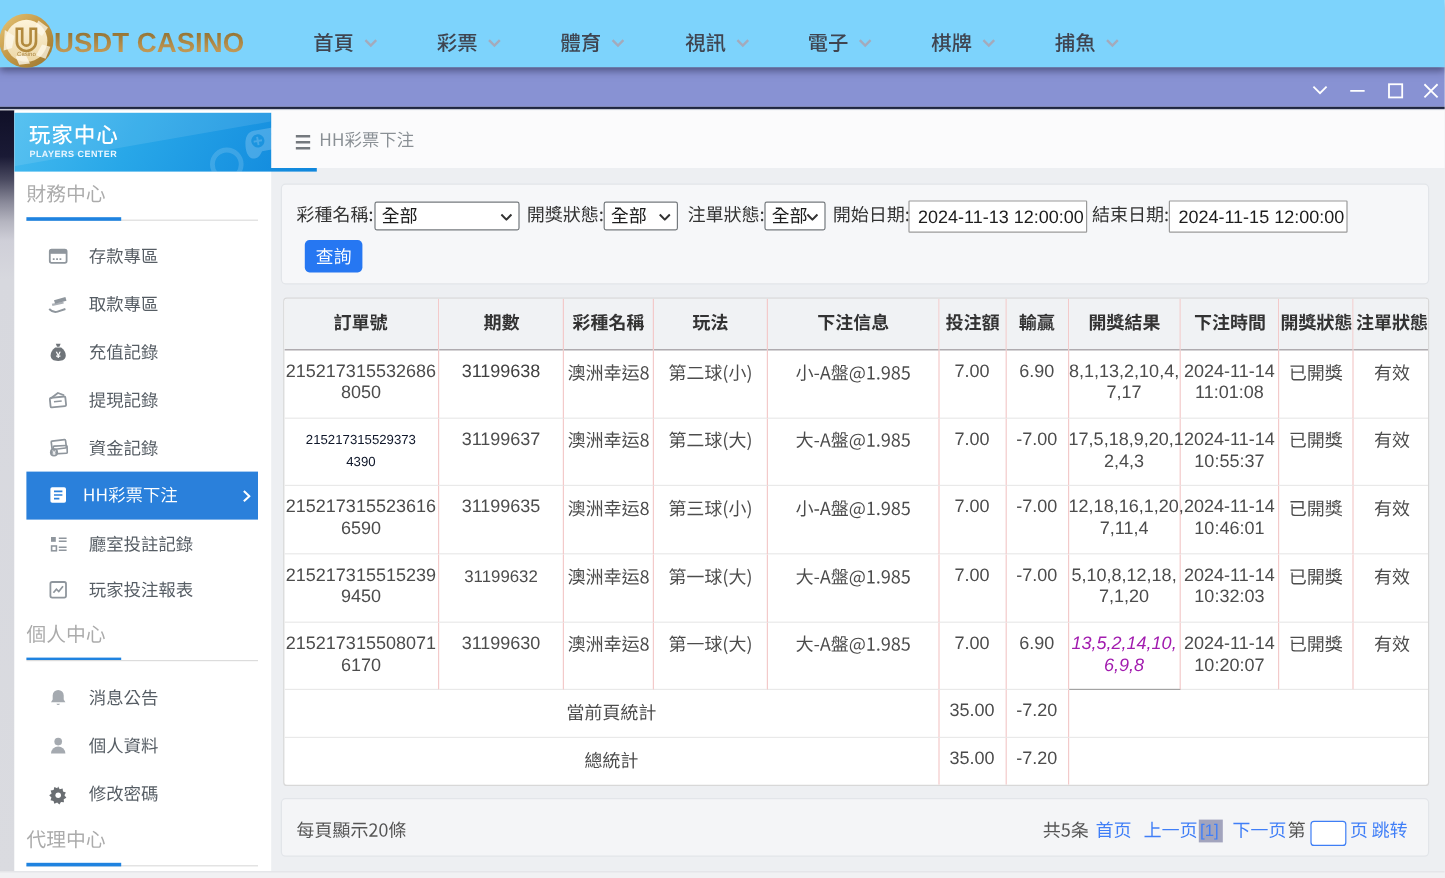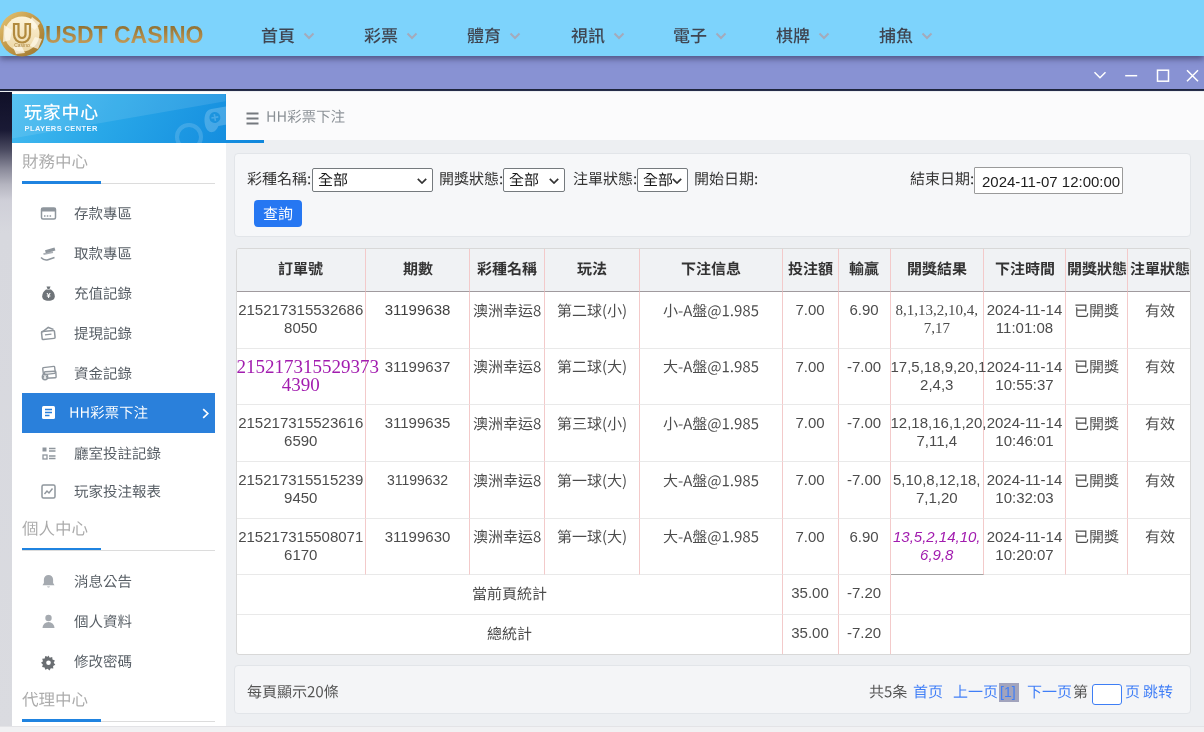--- a/index.html
+++ b/index.html
@@ -254,22 +254,25 @@
         </svg>
       </div>
       <div style="position:absolute;left:402px;top:14px;width:51px;height:24px;background:#fff;border:1px solid #757a7e;border-radius:2px;">
         <div style="position:absolute;left:5px;top:2.5px;line-height:0;"><svg width="30.0" height="15" viewBox="0 0 2000 1000" fill="#1c1c1c" style="display:inline-block;vertical-align:top;overflow:visible">
             <use href="#g28"></use>
           </svg></div>
         <svg width="10" height="6" viewBox="0 0 10 6" style="position:absolute;right:5px;top:9px">
           <path d="M0.8 0.8 L5 5 L9.2 0.8" fill="none" stroke="#333" stroke-width="1.7"></path>
         </svg>
       </div>
+      <div style="position:absolute;left:522px;top:13px;width:149px;height:27px;background:#fff;border:1px solid #9a9a9a;border-radius:1px;">
+        <div style="position:absolute;left:7px;top:5px;font-size:15px;color:#1c1c1c;white-space:nowrap">2024-11-13 12:00:00</div>
+      </div>
       <div style="position:absolute;left:739px;top:13px;width:149px;height:27px;background:#fff;border:1px solid #9a9a9a;border-radius:1px;">
-        <div style="position:absolute;left:7px;top:5px;font-size:15px;color:#1c1c1c;white-space:nowrap">2024-11-07 12:00:00</div>
+        <div style="position:absolute;left:7px;top:5px;font-size:15px;color:#1c1c1c;white-space:nowrap">2024-11-15 12:00:00</div>
       </div>
       <div style="position:absolute;left:19px;top:46px;width:48px;height:27px;background:#2677f2;border-radius:4px;">
         <div style="position:absolute;left:9.0px;top:5.5px;line-height:0;"><svg width="30.0" height="15" viewBox="0 0 2000 1000" fill="#ffffff" style="display:inline-block;vertical-align:top;overflow:visible">
             <path id="g29" d="M305 650V737H692V650ZM305 511V597H692V511ZM231 457H769V792H231ZM57 167H944V233H57ZM460 40H534V478H460ZM423 187 486 212Q453 260 408 306Q362 352 310 392Q258 432 202 464Q147 496 92 518Q87 509 78 498Q69 487 60 476Q51 466 43 458Q96 439 151 411Q206 382 257 346Q308 310 351 270Q393 229 423 187ZM74 860H930V928H74ZM507 231 553 186Q601 215 654 250Q708 285 761 322Q813 358 858 393Q903 427 936 456L886 510Q856 482 811 446Q767 411 715 373Q663 335 609 299Q555 262 507 231ZM1503 527H1714V588H1503ZM1505 357H1748V759H1505V696H1686V419H1505ZM1469 357H1530V810H1469ZM1549 40 1622 56Q1603 126 1575 191Q1547 257 1513 313Q1479 370 1441 414Q1434 407 1423 398Q1411 390 1399 381Q1387 373 1377 367Q1435 309 1479 222Q1523 135 1549 40ZM1528 190H1894V259H1494ZM1872 190H1944Q1944 190 1944 197Q1944 205 1944 214Q1944 223 1943 229Q1938 408 1933 531Q1927 654 1921 732Q1914 810 1904 853Q1894 896 1879 915Q1864 936 1846 945Q1829 953 1805 956Q1781 958 1743 958Q1706 958 1667 956Q1666 939 1660 918Q1654 896 1643 881Q1687 885 1723 885Q1759 886 1775 886Q1790 886 1798 883Q1807 880 1814 870Q1826 857 1835 815Q1843 774 1850 697Q1857 620 1862 500Q1868 379 1872 206ZM1087 342H1367V402H1087ZM1087 474H1368V533H1087ZM1047 210H1408V272H1047ZM1117 607H1367V899H1117V836H1306V670H1117ZM1086 607H1147V947H1086ZM1150 66 1203 34Q1226 63 1248 99Q1270 135 1282 162L1226 200Q1215 173 1193 134Q1171 96 1150 66Z"></path>
           </svg></div>
       </div>
     </div>
     <div style="position:absolute;left:10px;top:155.5px;width:955px;height:407px;background:#fff;border:1px solid #d8d8d8;border-radius:3px;overflow:hidden;">
       <table style="width:953px">
         <colgroup>
@@ -328,31 +331,31 @@
                 <path id="g41" d="M89 108 133 60Q162 76 194 97Q225 118 253 139Q281 160 299 178L254 232Q237 213 209 191Q181 168 150 146Q118 125 89 108ZM37 379 79 330Q109 345 141 365Q172 385 201 405Q230 426 248 443L204 498Q187 480 159 459Q131 438 99 417Q67 396 37 379ZM60 890Q82 852 109 800Q136 747 164 689Q192 631 215 576L271 620Q250 671 225 726Q199 782 174 836Q148 889 123 935ZM580 39 662 54Q646 89 629 123Q612 158 598 182L533 167Q546 140 559 104Q573 67 580 39ZM737 215 773 254Q732 265 678 273Q624 282 567 288Q510 293 458 296Q456 288 452 276Q448 265 443 256Q494 253 549 246Q604 240 654 232Q704 223 737 215ZM435 388H803V436H435ZM469 314 509 298Q522 315 534 337Q546 359 551 374L510 395Q504 377 493 355Q481 332 469 314ZM721 289 768 308Q754 331 740 353Q727 375 715 392L678 375Q689 357 701 332Q714 306 721 289ZM277 674H953V738H277ZM580 616H653Q643 685 623 740Q603 795 564 838Q525 880 461 910Q396 941 297 961Q292 948 281 929Q269 910 259 899Q351 883 410 858Q469 834 503 799Q538 765 555 719Q573 673 580 616ZM640 436Q650 442 671 455Q692 469 716 484Q740 500 761 513Q781 527 790 534L760 578Q749 568 728 553Q708 537 685 520Q662 503 642 488Q621 474 608 465ZM577 414 616 429Q599 460 572 493Q545 526 515 553Q485 581 455 599Q449 589 438 577Q427 565 418 557Q448 544 478 520Q508 497 534 469Q560 441 577 414ZM587 258H642V593H587ZM638 793 682 749Q725 772 775 802Q825 831 871 859Q917 888 947 909L902 961Q874 939 828 909Q783 880 733 849Q683 818 638 793ZM331 138H870V200H398V619H331ZM838 138H907V564Q907 586 902 599Q898 611 884 619Q870 626 849 628Q829 630 801 630Q798 618 791 601Q784 585 778 574Q795 575 809 575Q823 575 828 575Q838 575 838 564ZM1625 77H1696V938H1625ZM1843 61H1916V959H1843ZM1409 62H1480V412Q1480 509 1471 606Q1462 703 1431 793Q1400 882 1334 960Q1327 952 1316 944Q1305 936 1293 928Q1282 920 1272 915Q1334 844 1363 761Q1392 679 1400 590Q1409 501 1409 411ZM1487 356 1539 338Q1554 373 1568 413Q1582 453 1592 491Q1603 529 1608 559L1553 580Q1548 549 1538 511Q1527 472 1515 432Q1502 391 1487 356ZM1688 345 1740 322Q1763 359 1784 401Q1805 444 1821 485Q1838 525 1847 557L1791 582Q1783 550 1766 509Q1750 467 1730 424Q1709 381 1688 345ZM1081 104 1126 51Q1153 65 1184 83Q1215 102 1243 120Q1271 139 1289 154L1243 215Q1226 199 1198 179Q1171 159 1140 139Q1109 120 1081 104ZM1038 374 1080 319Q1109 332 1141 349Q1173 366 1202 384Q1232 401 1251 415L1207 476Q1189 461 1160 443Q1131 425 1099 406Q1067 388 1038 374ZM1058 907Q1079 868 1103 815Q1128 762 1152 702Q1177 643 1197 588L1257 627Q1239 679 1217 736Q1194 792 1171 846Q1148 901 1126 947ZM1273 353 1329 335Q1345 372 1360 415Q1374 458 1385 498Q1397 539 1402 571L1342 593Q1338 560 1327 518Q1316 477 1302 434Q1288 390 1273 353ZM2154 147H2849V214H2154ZM2049 327H2954V394H2049ZM2076 723H2924V790H2076ZM2458 41H2536V356H2458ZM2458 597H2536V961H2458ZM2240 414 2311 393Q2331 423 2349 460Q2366 496 2374 522L2299 546Q2293 519 2276 482Q2258 445 2240 414ZM2689 394 2769 416Q2746 457 2720 500Q2694 544 2672 574L2611 554Q2625 532 2640 504Q2655 476 2667 447Q2680 418 2689 394ZM2130 539H2877V606H2130ZM3382 97H3882V166H3382ZM3318 331H3955V402H3318ZM3701 491 3761 461Q3799 506 3837 560Q3875 613 3906 664Q3937 716 3952 757L3887 793Q3872 751 3842 699Q3813 646 3776 592Q3739 538 3701 491ZM3370 761Q3368 753 3363 741Q3359 728 3355 714Q3350 701 3345 692Q3358 688 3371 673Q3385 658 3400 634Q3408 623 3423 597Q3438 571 3457 535Q3476 500 3495 459Q3514 418 3528 376L3603 399Q3577 457 3546 516Q3515 575 3482 627Q3449 679 3417 721V722Q3417 722 3409 726Q3402 730 3393 736Q3384 742 3377 749Q3370 755 3370 761ZM3370 761 3368 705 3414 679 3868 650Q3870 665 3874 682Q3878 700 3882 712Q3751 721 3664 728Q3576 735 3521 740Q3467 745 3437 748Q3407 751 3393 754Q3378 757 3370 761ZM3083 75 3140 43Q3162 68 3185 96Q3208 124 3229 150Q3249 176 3261 197L3202 235Q3190 214 3170 186Q3149 158 3127 128Q3104 99 3083 75ZM3050 271H3245V334H3050ZM3222 725Q3253 791 3306 823Q3359 855 3436 865Q3512 875 3611 875Q3664 875 3726 873Q3789 872 3851 868Q3914 865 3964 861Q3959 869 3953 883Q3948 896 3944 910Q3941 925 3938 936Q3892 938 3836 940Q3781 942 3723 943Q3665 944 3610 944Q3523 944 3453 937Q3384 930 3330 909Q3277 889 3237 851Q3198 812 3170 750ZM3216 520H3235L3248 519L3286 533Q3263 689 3210 797Q3158 905 3083 963Q3078 955 3068 945Q3059 934 3049 925Q3039 915 3031 911Q3103 859 3151 763Q3199 668 3216 534ZM3063 596V538L3099 520H3244V581H3121Q3104 581 3086 586Q3069 590 3063 596ZM3063 596Q3061 587 3056 574Q3051 561 3045 548Q3040 535 3036 527Q3047 524 3059 518Q3070 511 3081 497Q3091 486 3110 458Q3129 431 3151 396Q3173 362 3192 329Q3211 297 3222 277V275L3244 265L3294 286Q3279 311 3257 346Q3235 380 3210 418Q3186 456 3163 490Q3139 524 3120 548Q3120 548 3112 553Q3103 557 3092 565Q3080 572 3072 580Q3063 588 3063 596ZM4280 893Q4212 893 4159 868Q4106 843 4076 799Q4046 755 4046 698Q4046 649 4065 609Q4085 570 4116 542Q4147 513 4180 495V491Q4140 463 4111 421Q4081 380 4081 322Q4081 266 4107 224Q4134 183 4179 159Q4225 136 4282 136Q4345 136 4390 161Q4435 186 4459 229Q4483 272 4483 329Q4483 367 4468 401Q4452 435 4430 462Q4408 488 4386 506V511Q4418 529 4446 554Q4474 580 4492 617Q4509 653 4509 704Q4509 756 4480 800Q4452 843 4400 868Q4349 893 4280 893ZM4330 482Q4367 449 4386 412Q4405 374 4405 334Q4405 297 4391 268Q4376 239 4348 221Q4320 204 4281 204Q4230 204 4197 236Q4164 268 4164 322Q4164 365 4188 395Q4211 424 4249 444Q4287 465 4330 482ZM4281 825Q4324 825 4355 809Q4387 793 4404 765Q4422 737 4422 701Q4422 664 4406 637Q4390 611 4364 591Q4337 571 4302 555Q4267 539 4228 524Q4184 552 4156 595Q4127 637 4127 690Q4127 728 4147 759Q4167 790 4203 807Q4238 825 4281 825Z"></path>
               </svg></td>
             <td style="height:56.7px;border-bottom:1px solid #e9e9e9;vertical-align:top;padding-top:10.6px;border-right:1px solid #f3caca;"><svg width="70.1" height="15" viewBox="0 0 4676 1000" fill="#4c4c4c" style="display:inline-block;vertical-align:top;overflow:visible">
                 <path id="g42" d="M199 479H795V386H131V322H868V543H199ZM168 479H239Q235 516 229 556Q223 597 217 634Q211 672 205 700H131Q139 670 145 632Q152 594 158 555Q164 515 168 479ZM183 636H847V700H164ZM827 636H902Q902 636 902 647Q901 658 900 666Q889 771 878 822Q867 873 847 892Q834 905 820 910Q805 916 783 917Q765 918 730 918Q696 918 657 916Q656 900 651 881Q645 861 636 847Q673 851 705 852Q737 853 750 852Q763 852 772 851Q780 849 786 844Q799 831 808 787Q818 742 827 645ZM457 339H531V960H457ZM437 654 496 680Q453 740 391 794Q329 848 259 891Q188 933 119 961Q114 952 105 940Q97 929 87 919Q78 908 70 902Q139 879 209 841Q279 802 338 754Q398 706 437 654ZM177 112H494V172H177ZM589 112H956V172H589ZM196 32 263 51Q244 98 218 145Q191 191 160 231Q130 272 99 303Q93 296 83 286Q74 277 64 267Q54 258 45 252Q92 211 132 153Q172 95 196 32ZM608 33 677 50Q655 112 618 169Q581 226 539 265Q533 259 523 250Q513 242 502 233Q491 225 482 220Q523 185 556 136Q590 87 608 33ZM248 202 295 164Q321 186 350 214Q379 242 395 263L345 305Q330 284 302 255Q274 225 248 202ZM685 208 734 168Q761 189 791 216Q821 242 839 262L788 307Q771 286 742 258Q712 230 685 208ZM1141 183H1860V264H1141ZM1057 776H1945V860H1057ZM2377 214H2958V283H2377ZM2622 41H2695V866Q2695 900 2686 918Q2676 936 2655 945Q2634 955 2598 958Q2561 961 2502 961Q2501 951 2496 938Q2491 925 2486 912Q2481 898 2475 888Q2519 889 2554 890Q2589 890 2600 889Q2612 889 2617 884Q2622 879 2622 867ZM2338 795Q2374 765 2423 723Q2472 681 2527 632Q2582 583 2635 534L2663 589Q2592 661 2518 732Q2445 803 2385 859ZM2392 373 2450 347Q2473 375 2495 409Q2516 442 2534 474Q2552 506 2561 532L2498 562Q2490 536 2473 504Q2456 471 2435 437Q2414 402 2392 373ZM2879 341 2944 376Q2917 413 2886 454Q2854 496 2823 533Q2791 571 2763 599L2711 569Q2738 539 2769 499Q2800 460 2830 418Q2859 376 2879 341ZM2743 90 2787 51Q2820 73 2855 103Q2889 133 2907 156L2862 201Q2844 176 2810 145Q2777 114 2743 90ZM2692 300Q2707 400 2729 479Q2751 558 2783 621Q2816 683 2863 734Q2910 785 2975 831Q2962 841 2949 857Q2935 873 2927 888Q2859 838 2810 781Q2760 724 2726 656Q2691 588 2668 503Q2645 418 2630 311ZM2046 107H2353V178H2046ZM2054 397H2337V467H2054ZM2034 783Q2075 771 2128 755Q2181 740 2241 721Q2301 702 2361 684L2372 753Q2288 780 2203 807Q2119 834 2051 855ZM2166 139H2237V759L2166 773ZM3239 1076Q3170 964 3131 840Q3092 717 3092 569Q3092 422 3131 298Q3170 174 3239 62L3295 88Q3231 195 3199 318Q3168 442 3168 569Q3168 697 3199 820Q3231 944 3295 1051ZM3802 54H3883V856Q3883 897 3871 917Q3859 937 3832 946Q3804 955 3757 958Q3709 961 3639 960Q3637 950 3632 935Q3626 921 3620 907Q3614 893 3608 882Q3645 883 3679 884Q3713 884 3738 883Q3764 883 3774 883Q3789 882 3795 877Q3802 871 3802 856ZM4043 309 4115 282Q4160 352 4200 432Q4240 512 4271 589Q4301 666 4314 726L4233 759Q4222 699 4193 622Q4165 544 4125 462Q4086 381 4043 309ZM3540 289 3624 303Q3607 376 3582 457Q3557 537 3522 612Q3487 686 3441 742Q3432 735 3420 728Q3407 720 3394 713Q3380 706 3370 702Q3415 649 3448 578Q3481 507 3505 432Q3528 356 3540 289ZM4437 1076 4380 1051Q4445 944 4477 820Q4509 697 4509 569Q4509 442 4477 318Q4445 195 4380 88L4437 62Q4507 174 4546 298Q4584 422 4584 569Q4584 717 4546 840Q4507 964 4437 1076Z"></path>
               </svg></td>
             <td style="height:56.7px;border-bottom:1px solid #e9e9e9;vertical-align:top;padding-top:10.6px;border-right:1px solid #f3caca;"><svg width="96.0" height="15" viewBox="0 0 6399 1000" fill="#4c4c4c" style="display:inline-block;vertical-align:top;overflow:visible">
                 <path id="g43" d="M464 54H545V856Q545 897 533 917Q521 937 494 946Q466 955 419 958Q371 961 301 960Q299 950 294 935Q288 921 282 907Q276 893 270 882Q307 883 341 884Q375 884 400 883Q426 883 436 883Q451 882 457 877Q464 871 464 856ZM705 309 777 282Q822 352 862 432Q902 512 933 589Q963 666 976 726L895 759Q884 699 855 622Q827 544 787 462Q748 381 705 309ZM202 289 286 303Q269 376 244 457Q219 537 184 612Q149 686 103 742Q94 735 82 728Q69 720 56 713Q42 706 32 702Q77 649 110 578Q143 507 167 432Q190 356 202 289ZM1046 635V565H1303V635ZM1351 880 1599 147H1702L1951 880H1853L1725 470Q1705 407 1687 347Q1669 286 1651 222H1647Q1630 286 1612 347Q1593 407 1574 470L1444 880ZM1480 656V583H1818V656ZM2116 112H2376V167H2116ZM2224 38 2291 49Q2277 77 2265 102Q2252 127 2240 147L2183 137Q2194 115 2206 88Q2218 60 2224 38ZM2086 112H2148V298Q2148 351 2140 413Q2132 474 2107 534Q2083 594 2036 643Q2031 636 2023 628Q2014 620 2005 612Q1995 604 1988 600Q2031 556 2052 503Q2073 451 2080 398Q2086 344 2086 297ZM2553 77H2754V133H2553ZM2476 333H2794V388H2476ZM2524 77H2586V147Q2586 176 2577 209Q2568 241 2545 271Q2521 302 2478 327Q2474 320 2466 310Q2458 300 2450 292Q2441 283 2435 279Q2473 259 2492 236Q2511 214 2518 191Q2524 168 2524 145ZM2352 112H2415V549Q2415 573 2409 587Q2403 600 2385 607Q2368 614 2339 616Q2311 617 2269 617Q2267 605 2261 590Q2256 574 2249 563Q2281 564 2305 564Q2329 564 2337 564Q2346 563 2349 560Q2352 556 2352 549ZM2781 333H2795L2807 331L2845 349Q2813 426 2755 480Q2697 534 2623 568Q2548 603 2464 623Q2461 615 2455 605Q2448 594 2441 584Q2434 575 2428 569Q2508 553 2578 524Q2647 495 2700 450Q2753 406 2781 343ZM2000 869H2911V931H2000ZM2118 643H2792V900H2719V704H2587V900H2518V704H2387V900H2317V704H2189V900H2118ZM2715 77H2779V205Q2779 222 2782 228Q2784 234 2794 234Q2800 234 2813 234Q2827 234 2840 234Q2854 234 2859 234Q2869 234 2883 233Q2897 232 2905 230Q2907 242 2908 257Q2909 273 2911 284Q2902 287 2888 288Q2874 289 2861 289Q2855 289 2839 289Q2824 289 2809 289Q2794 289 2788 289Q2759 289 2743 281Q2727 273 2721 254Q2715 235 2715 204ZM2181 218 2225 192Q2248 210 2269 234Q2290 257 2301 276L2253 307Q2243 287 2223 262Q2202 237 2181 218ZM2175 435 2218 405Q2241 423 2263 446Q2285 469 2295 489L2249 522Q2240 502 2219 478Q2198 454 2175 435ZM1995 334Q2051 332 2122 329Q2194 326 2276 322Q2357 319 2440 315L2438 368Q2359 372 2280 376Q2201 380 2130 384Q2058 387 2001 390ZM2472 434 2511 390Q2561 410 2615 437Q2668 463 2721 491Q2773 519 2819 547Q2864 575 2897 599L2854 649Q2823 625 2779 597Q2734 569 2682 539Q2630 510 2576 483Q2522 455 2472 434ZM3404 1053Q3323 1053 3251 1028Q3180 1002 3126 951Q3072 900 3042 825Q3011 751 3011 653Q3011 540 3049 449Q3086 358 3151 293Q3216 228 3300 193Q3385 158 3478 158Q3591 158 3673 205Q3755 251 3799 334Q3844 417 3844 528Q3844 601 3824 657Q3804 712 3771 749Q3738 787 3698 806Q3659 825 3621 825Q3576 825 3543 804Q3511 783 3506 740H3503Q3476 772 3440 794Q3404 817 3367 817Q3311 817 3272 776Q3232 734 3232 658Q3232 614 3248 568Q3263 523 3291 484Q3319 445 3359 422Q3399 399 3448 399Q3476 399 3499 413Q3522 426 3537 454H3539L3552 408H3612L3568 631Q3536 763 3629 763Q3665 763 3700 735Q3734 708 3757 656Q3780 604 3780 532Q3780 464 3760 407Q3740 350 3701 308Q3662 266 3604 243Q3546 219 3470 219Q3395 219 3325 250Q3255 280 3200 337Q3144 393 3111 473Q3078 552 3078 650Q3078 732 3103 795Q3128 859 3173 902Q3218 946 3279 969Q3340 992 3411 992Q3462 992 3509 977Q3555 963 3592 942L3617 996Q3569 1025 3516 1039Q3463 1053 3404 1053ZM3385 754Q3408 754 3434 738Q3460 723 3489 687L3520 510Q3505 484 3488 474Q3471 463 3448 463Q3416 463 3389 481Q3362 498 3344 527Q3325 555 3315 588Q3306 622 3306 653Q3306 707 3328 730Q3351 754 3385 754ZM3989 880V804H4153V257H4022V199Q4071 190 4108 177Q4144 164 4174 147H4244V804H4391V880ZM4595 893Q4568 893 4548 874Q4529 854 4529 824Q4529 792 4548 773Q4568 754 4595 754Q4622 754 4642 773Q4661 792 4661 824Q4661 854 4642 874Q4622 893 4595 893ZM4969 893Q4909 893 4866 872Q4822 850 4792 818L4842 761Q4866 787 4898 802Q4931 817 4966 817Q5003 817 5036 800Q5069 783 5094 743Q5120 704 5134 640Q5149 576 5149 482Q5149 392 5130 330Q5112 268 5076 236Q5040 205 4989 205Q4954 205 4926 226Q4898 247 4881 284Q4864 321 4864 372Q4864 421 4879 457Q4893 494 4923 514Q4952 534 4995 534Q5032 534 5073 511Q5113 487 5150 433L5154 506Q5132 534 5103 556Q5075 578 5044 590Q5012 602 4980 602Q4919 602 4874 576Q4828 550 4803 499Q4778 447 4778 372Q4778 300 4807 247Q4836 193 4884 163Q4931 134 4988 134Q5041 134 5086 155Q5131 177 5164 220Q5197 264 5216 329Q5235 394 5235 482Q5235 593 5213 672Q5191 750 5153 799Q5115 848 5068 871Q5020 893 4969 893ZM5569 893Q5501 893 5448 868Q5395 843 5365 799Q5335 755 5335 698Q5335 649 5354 609Q5374 570 5405 542Q5436 513 5469 495V491Q5429 463 5400 421Q5370 380 5370 322Q5370 266 5396 224Q5423 183 5468 159Q5514 136 5571 136Q5634 136 5679 161Q5724 186 5748 229Q5772 272 5772 329Q5772 367 5757 401Q5741 435 5719 462Q5697 488 5675 506V511Q5707 529 5735 554Q5763 580 5781 617Q5798 653 5798 704Q5798 756 5769 800Q5741 843 5689 868Q5638 893 5569 893ZM5619 482Q5656 449 5675 412Q5694 374 5694 334Q5694 297 5680 268Q5665 239 5637 221Q5609 204 5570 204Q5519 204 5486 236Q5453 268 5453 322Q5453 365 5477 395Q5500 424 5538 444Q5576 465 5619 482ZM5570 825Q5613 825 5644 809Q5676 793 5693 765Q5711 737 5711 701Q5711 664 5695 637Q5679 611 5653 591Q5626 571 5591 555Q5556 539 5517 524Q5473 552 5445 595Q5416 637 5416 690Q5416 728 5436 759Q5456 790 5492 807Q5527 825 5570 825ZM6106 893Q6049 893 6005 879Q5962 865 5929 843Q5897 821 5871 796L5917 736Q5938 757 5964 775Q5989 794 6022 805Q6055 817 6097 817Q6140 817 6176 796Q6211 775 6232 736Q6253 697 6253 644Q6253 566 6211 521Q6170 477 6101 477Q6065 477 6038 488Q6011 499 5979 520L5930 489L5954 147H6310V225H6034L6015 437Q6039 423 6066 416Q6092 408 6125 408Q6186 408 6236 433Q6286 457 6316 509Q6346 561 6346 642Q6346 722 6311 778Q6277 834 6222 864Q6167 893 6106 893Z"></path>
               </svg></td>
             <td style="height:56.7px;border-bottom:1px solid #e9e9e9;vertical-align:top;padding-top:9px;border-right:1px solid #f3caca;font-size:15px;color:#4c4c4c;line-height:18px;">7.00</td>
             <td style="height:56.7px;border-bottom:1px solid #e9e9e9;vertical-align:top;padding-top:9px;border-right:1px solid #f3caca;font-size:15px;color:#4c4c4c;line-height:18px;">6.90</td>
-            <td style="height:56.7px;border-bottom:1px solid #e9e9e9;vertical-align:top;padding-top:9px;border-right:1px solid #f3caca;font-size:15px;color:#4c4c4c;line-height:18px;font-family:Liberation Serif, serif;">8,1,13,2,10,4,<br>7,17</td>
+            <td style="height:56.7px;border-bottom:1px solid #e9e9e9;vertical-align:top;padding-top:9px;border-right:1px solid #f3caca;font-size:15px;color:#4c4c4c;line-height:18px;">8,1,13,2,10,4,<br>7,17</td>
             <td style="height:56.7px;border-bottom:1px solid #e9e9e9;vertical-align:top;padding-top:9px;border-right:1px solid #f3caca;font-size:15px;color:#4c4c4c;line-height:18px;">2024-11-14<br>11:01:08</td>
             <td style="height:56.7px;border-bottom:1px solid #e9e9e9;vertical-align:top;padding-top:10.6px;border-right:1px solid #f3caca;"><svg width="45.0" height="15" viewBox="0 0 3000 1000" fill="#4c4c4c" style="display:inline-block;vertical-align:top;overflow:visible">
                 <path id="g44" d="M146 275H222V779Q222 811 233 828Q243 845 271 851Q300 858 355 858Q370 858 407 858Q444 858 492 858Q539 858 588 858Q636 858 676 858Q715 858 736 858Q777 858 802 850Q828 842 842 820Q856 799 863 761Q871 722 876 662Q886 669 900 675Q913 681 927 686Q941 691 952 693Q945 762 933 808Q921 854 898 881Q876 908 836 920Q797 932 735 932Q725 932 696 932Q668 932 628 932Q589 932 546 932Q503 932 464 932Q425 932 397 932Q369 932 359 932Q278 932 231 919Q184 906 165 873Q146 840 146 778ZM187 440H777V514H187ZM93 102H825V564H747V177H93ZM1251 483H1748V545H1251ZM1233 654H1769V718H1233ZM1566 502H1633V941H1566ZM1360 505H1426V688Q1426 711 1420 744Q1414 778 1400 816Q1385 854 1358 891Q1331 927 1289 956Q1281 945 1266 932Q1251 918 1239 910Q1289 879 1315 837Q1341 796 1351 755Q1360 715 1360 687ZM1127 222H1408V275H1127ZM1588 222H1872V275H1588ZM1842 83H1916V863Q1916 896 1907 915Q1899 935 1877 945Q1854 954 1816 956Q1778 959 1720 958Q1719 948 1716 934Q1712 921 1707 907Q1702 893 1697 883Q1738 884 1774 884Q1809 884 1822 884Q1833 883 1838 878Q1842 874 1842 862ZM1134 83H1454V420H1134V362H1383V140H1134ZM1878 83V140H1614V363H1878V421H1543V83ZM1089 83H1163V961H1089ZM2046 680H2959V743H2046ZM2655 615 2693 581Q2718 597 2747 619Q2776 641 2792 657L2753 696Q2738 679 2709 656Q2681 632 2655 615ZM2380 361H2941V415H2380ZM2743 288H2814V517Q2814 543 2808 556Q2801 570 2781 578Q2761 584 2729 585Q2698 586 2650 586Q2648 573 2642 557Q2636 541 2629 528Q2664 529 2691 530Q2719 530 2727 530Q2737 529 2740 526Q2743 522 2743 515ZM2050 348H2314V409H2050ZM2271 43H2340V609H2271ZM2097 64H2162V210H2310V270H2097ZM2456 448 2503 412Q2534 431 2566 456Q2598 482 2615 504L2566 545Q2549 523 2518 495Q2487 468 2456 448ZM2543 141 2592 122Q2629 148 2667 183Q2704 219 2725 248L2673 268Q2655 240 2618 204Q2581 169 2543 141ZM2842 91H2856L2869 89L2908 110Q2875 168 2821 211Q2768 253 2702 282Q2635 312 2559 330Q2484 349 2405 360Q2400 349 2392 335Q2383 322 2374 313Q2448 305 2519 288Q2590 272 2653 247Q2716 221 2765 185Q2814 149 2842 102ZM2654 37 2720 52Q2669 97 2595 135Q2522 172 2424 202Q2418 191 2405 179Q2393 166 2384 158Q2475 135 2545 103Q2615 71 2654 37ZM2614 91H2861V138H2555ZM2122 370H2190V420Q2190 446 2183 482Q2176 517 2158 554Q2139 590 2105 618Q2098 612 2088 606Q2077 600 2066 594Q2056 588 2046 584Q2079 559 2095 529Q2111 498 2117 469Q2122 439 2122 418ZM2458 580H2533V643Q2533 675 2524 710Q2515 746 2489 782Q2463 818 2413 851Q2363 885 2282 913Q2201 942 2080 962Q2074 949 2062 932Q2049 914 2038 901Q2150 883 2226 858Q2301 834 2348 806Q2394 778 2418 749Q2442 720 2450 692Q2458 664 2458 641ZM2528 788 2563 738Q2611 755 2666 776Q2720 797 2775 819Q2830 841 2879 861Q2927 882 2962 899L2926 959Q2892 942 2844 920Q2797 898 2743 875Q2688 852 2633 829Q2577 807 2528 788ZM2404 221Q2440 219 2484 216Q2528 213 2578 210L2579 252Q2534 256 2492 259Q2450 262 2411 266Z"></path>
               </svg></td>
             <td style="height:56.7px;border-bottom:1px solid #e9e9e9;vertical-align:top;padding-top:10.6px;"><svg width="30.0" height="15" viewBox="0 0 2000 1000" fill="#4c4c4c" style="display:inline-block;vertical-align:top;overflow:visible">
                 <path id="g45" d="M63 170H939V240H63ZM300 527H776V591H300ZM748 356H822V866Q822 899 813 918Q804 936 779 946Q754 954 712 956Q669 957 605 957Q602 942 595 921Q588 900 580 885Q613 886 643 886Q672 887 694 887Q716 886 726 886Q739 886 743 881Q748 877 748 865ZM391 40 467 58Q433 166 381 272Q330 377 258 469Q186 560 92 627Q87 618 78 608Q69 597 60 587Q51 577 43 569Q110 524 165 464Q220 403 263 333Q306 263 338 189Q370 114 391 40ZM293 696H775V761H293ZM294 356H770V424H294ZM254 356H329V622Q329 663 325 709Q321 755 308 801Q296 847 273 889Q251 930 214 965Q210 957 200 945Q190 934 180 923Q169 912 161 907Q204 866 223 818Q243 770 249 719Q254 668 254 621ZM1058 186H1513V254H1058ZM1169 280 1234 299Q1216 342 1192 386Q1167 431 1141 471Q1115 511 1088 541Q1083 535 1073 527Q1063 518 1053 509Q1043 501 1035 496Q1074 453 1110 396Q1145 338 1169 280ZM1344 443 1415 456Q1369 615 1288 736Q1206 857 1091 935Q1086 928 1077 918Q1067 907 1057 897Q1046 887 1038 881Q1151 812 1228 699Q1305 587 1344 443ZM1334 307 1390 277Q1413 303 1436 334Q1458 365 1477 395Q1495 425 1505 449L1445 484Q1436 459 1418 429Q1400 398 1379 366Q1357 334 1334 307ZM1138 520 1194 480Q1232 517 1272 560Q1313 603 1350 647Q1387 692 1418 733Q1448 775 1468 810L1408 857Q1390 822 1360 779Q1330 737 1293 691Q1256 646 1216 602Q1176 558 1138 520ZM1622 222H1954V292H1622ZM1645 39 1715 50Q1698 148 1673 240Q1648 333 1613 412Q1579 492 1535 554Q1530 546 1521 536Q1512 525 1502 514Q1492 504 1484 497Q1526 442 1556 370Q1586 297 1608 212Q1630 128 1645 39ZM1828 266 1900 275Q1875 447 1826 578Q1778 710 1696 804Q1615 899 1492 963Q1487 956 1478 945Q1469 935 1459 924Q1448 913 1440 907Q1561 850 1639 762Q1717 674 1762 551Q1807 427 1828 266ZM1631 352Q1657 473 1702 581Q1747 688 1813 770Q1879 853 1967 899Q1959 906 1948 916Q1938 927 1929 939Q1920 950 1914 959Q1823 906 1756 818Q1689 729 1642 614Q1596 499 1567 366ZM1201 64 1263 39Q1287 67 1309 101Q1331 136 1341 161L1275 191Q1266 164 1244 129Q1223 93 1201 64Z"></path>
               </svg></td>
           </tr>
           <tr>
-            <td style="height:56.7px;border-bottom:1px solid #e9e9e9;vertical-align:top;padding-top:9px;border-right:1px solid #f3caca;font-size:19px;color:#a21caf;line-height:18px;font-family:Liberation Serif, serif;">215217315529373<br>4390</td>
+            <td style="height:56.7px;border-bottom:1px solid #e9e9e9;vertical-align:top;padding-top:9px;border-right:1px solid #f3caca;font-size:11px;color:#0f172a;line-height:18px;">215217315529373<br>4390</td>
             <td style="height:56.7px;border-bottom:1px solid #e9e9e9;vertical-align:top;padding-top:9px;border-right:1px solid #f3caca;font-size:15px;color:#4c4c4c;line-height:18px;">31199637</td>
             <td style="height:56.7px;border-bottom:1px solid #e9e9e9;vertical-align:top;padding-top:10.6px;border-right:1px solid #f3caca;"><svg width="68.3" height="15" viewBox="0 0 4555 1000" fill="#4c4c4c" style="display:inline-block;vertical-align:top;overflow:visible">
                 <use href="#g41"></use>
               </svg></td>
             <td style="height:56.7px;border-bottom:1px solid #e9e9e9;vertical-align:top;padding-top:10.6px;border-right:1px solid #f3caca;"><svg width="70.1" height="15" viewBox="0 0 4676 1000" fill="#4c4c4c" style="display:inline-block;vertical-align:top;overflow:visible">
                 <path id="g46" d="M199 479H795V386H131V322H868V543H199ZM168 479H239Q235 516 229 556Q223 597 217 634Q211 672 205 700H131Q139 670 145 632Q152 594 158 555Q164 515 168 479ZM183 636H847V700H164ZM827 636H902Q902 636 902 647Q901 658 900 666Q889 771 878 822Q867 873 847 892Q834 905 820 910Q805 916 783 917Q765 918 730 918Q696 918 657 916Q656 900 651 881Q645 861 636 847Q673 851 705 852Q737 853 750 852Q763 852 772 851Q780 849 786 844Q799 831 808 787Q818 742 827 645ZM457 339H531V960H457ZM437 654 496 680Q453 740 391 794Q329 848 259 891Q188 933 119 961Q114 952 105 940Q97 929 87 919Q78 908 70 902Q139 879 209 841Q279 802 338 754Q398 706 437 654ZM177 112H494V172H177ZM589 112H956V172H589ZM196 32 263 51Q244 98 218 145Q191 191 160 231Q130 272 99 303Q93 296 83 286Q74 277 64 267Q54 258 45 252Q92 211 132 153Q172 95 196 32ZM608 33 677 50Q655 112 618 169Q581 226 539 265Q533 259 523 250Q513 242 502 233Q491 225 482 220Q523 185 556 136Q590 87 608 33ZM248 202 295 164Q321 186 350 214Q379 242 395 263L345 305Q330 284 302 255Q274 225 248 202ZM685 208 734 168Q761 189 791 216Q821 242 839 262L788 307Q771 286 742 258Q712 230 685 208ZM1141 183H1860V264H1141ZM1057 776H1945V860H1057ZM2377 214H2958V283H2377ZM2622 41H2695V866Q2695 900 2686 918Q2676 936 2655 945Q2634 955 2598 958Q2561 961 2502 961Q2501 951 2496 938Q2491 925 2486 912Q2481 898 2475 888Q2519 889 2554 890Q2589 890 2600 889Q2612 889 2617 884Q2622 879 2622 867ZM2338 795Q2374 765 2423 723Q2472 681 2527 632Q2582 583 2635 534L2663 589Q2592 661 2518 732Q2445 803 2385 859ZM2392 373 2450 347Q2473 375 2495 409Q2516 442 2534 474Q2552 506 2561 532L2498 562Q2490 536 2473 504Q2456 471 2435 437Q2414 402 2392 373ZM2879 341 2944 376Q2917 413 2886 454Q2854 496 2823 533Q2791 571 2763 599L2711 569Q2738 539 2769 499Q2800 460 2830 418Q2859 376 2879 341ZM2743 90 2787 51Q2820 73 2855 103Q2889 133 2907 156L2862 201Q2844 176 2810 145Q2777 114 2743 90ZM2692 300Q2707 400 2729 479Q2751 558 2783 621Q2816 683 2863 734Q2910 785 2975 831Q2962 841 2949 857Q2935 873 2927 888Q2859 838 2810 781Q2760 724 2726 656Q2691 588 2668 503Q2645 418 2630 311ZM2046 107H2353V178H2046ZM2054 397H2337V467H2054ZM2034 783Q2075 771 2128 755Q2181 740 2241 721Q2301 702 2361 684L2372 753Q2288 780 2203 807Q2119 834 2051 855ZM2166 139H2237V759L2166 773ZM3239 1076Q3170 964 3131 840Q3092 717 3092 569Q3092 422 3131 298Q3170 174 3239 62L3295 88Q3231 195 3199 318Q3168 442 3168 569Q3168 697 3199 820Q3231 944 3295 1051ZM3400 327H4280V404H3400ZM3887 358Q3921 479 3976 583Q4032 688 4113 766Q4193 844 4296 888Q4287 896 4276 909Q4266 921 4256 934Q4246 947 4240 958Q4132 906 4049 821Q3967 736 3909 623Q3851 510 3813 376ZM3799 41H3880Q3880 106 3876 186Q3873 265 3861 351Q3849 436 3822 523Q3794 609 3746 690Q3697 770 3622 839Q3547 908 3438 958Q3429 943 3412 926Q3396 908 3381 896Q3487 850 3560 786Q3632 722 3678 646Q3724 570 3749 489Q3774 408 3784 328Q3794 247 3797 174Q3799 101 3799 41ZM4437 1076 4380 1051Q4445 944 4477 820Q4509 697 4509 569Q4509 442 4477 318Q4445 195 4380 88L4437 62Q4507 174 4546 298Q4584 422 4584 569Q4584 717 4546 840Q4507 964 4437 1076Z"></path>
               </svg></td>
             <td style="height:56.7px;border-bottom:1px solid #e9e9e9;vertical-align:top;padding-top:10.6px;border-right:1px solid #f3caca;"><svg width="96.0" height="15" viewBox="0 0 6399 1000" fill="#4c4c4c" style="display:inline-block;vertical-align:top;overflow:visible">
                 <path id="g47" d="M62 327H942V404H62ZM549 358Q583 479 638 583Q694 688 775 766Q855 844 958 888Q949 896 938 909Q928 921 918 934Q908 947 902 958Q794 906 711 821Q629 736 571 623Q513 510 475 376ZM461 41H542Q542 106 538 186Q535 265 523 351Q511 436 484 523Q456 609 408 690Q359 770 284 839Q209 908 100 958Q91 943 74 926Q58 908 43 896Q149 850 222 786Q294 722 340 646Q386 570 411 489Q436 408 446 328Q456 247 459 174Q461 101 461 41ZM1046 635V565H1303V635ZM1351 880 1599 147H1702L1951 880H1853L1725 470Q1705 407 1687 347Q1669 286 1651 222H1647Q1630 286 1612 347Q1593 407 1574 470L1444 880ZM1480 656V583H1818V656ZM2116 112H2376V167H2116ZM2224 38 2291 49Q2277 77 2265 102Q2252 127 2240 147L2183 137Q2194 115 2206 88Q2218 60 2224 38ZM2086 112H2148V298Q2148 351 2140 413Q2132 474 2107 534Q2083 594 2036 643Q2031 636 2023 628Q2014 620 2005 612Q1995 604 1988 600Q2031 556 2052 503Q2073 451 2080 398Q2086 344 2086 297ZM2553 77H2754V133H2553ZM2476 333H2794V388H2476ZM2524 77H2586V147Q2586 176 2577 209Q2568 241 2545 271Q2521 302 2478 327Q2474 320 2466 310Q2458 300 2450 292Q2441 283 2435 279Q2473 259 2492 236Q2511 214 2518 191Q2524 168 2524 145ZM2352 112H2415V549Q2415 573 2409 587Q2403 600 2385 607Q2368 614 2339 616Q2311 617 2269 617Q2267 605 2261 590Q2256 574 2249 563Q2281 564 2305 564Q2329 564 2337 564Q2346 563 2349 560Q2352 556 2352 549ZM2781 333H2795L2807 331L2845 349Q2813 426 2755 480Q2697 534 2623 568Q2548 603 2464 623Q2461 615 2455 605Q2448 594 2441 584Q2434 575 2428 569Q2508 553 2578 524Q2647 495 2700 450Q2753 406 2781 343ZM2000 869H2911V931H2000ZM2118 643H2792V900H2719V704H2587V900H2518V704H2387V900H2317V704H2189V900H2118ZM2715 77H2779V205Q2779 222 2782 228Q2784 234 2794 234Q2800 234 2813 234Q2827 234 2840 234Q2854 234 2859 234Q2869 234 2883 233Q2897 232 2905 230Q2907 242 2908 257Q2909 273 2911 284Q2902 287 2888 288Q2874 289 2861 289Q2855 289 2839 289Q2824 289 2809 289Q2794 289 2788 289Q2759 289 2743 281Q2727 273 2721 254Q2715 235 2715 204ZM2181 218 2225 192Q2248 210 2269 234Q2290 257 2301 276L2253 307Q2243 287 2223 262Q2202 237 2181 218ZM2175 435 2218 405Q2241 423 2263 446Q2285 469 2295 489L2249 522Q2240 502 2219 478Q2198 454 2175 435ZM1995 334Q2051 332 2122 329Q2194 326 2276 322Q2357 319 2440 315L2438 368Q2359 372 2280 376Q2201 380 2130 384Q2058 387 2001 390ZM2472 434 2511 390Q2561 410 2615 437Q2668 463 2721 491Q2773 519 2819 547Q2864 575 2897 599L2854 649Q2823 625 2779 597Q2734 569 2682 539Q2630 510 2576 483Q2522 455 2472 434ZM3404 1053Q3323 1053 3251 1028Q3180 1002 3126 951Q3072 900 3042 825Q3011 751 3011 653Q3011 540 3049 449Q3086 358 3151 293Q3216 228 3300 193Q3385 158 3478 158Q3591 158 3673 205Q3755 251 3799 334Q3844 417 3844 528Q3844 601 3824 657Q3804 712 3771 749Q3738 787 3698 806Q3659 825 3621 825Q3576 825 3543 804Q3511 783 3506 740H3503Q3476 772 3440 794Q3404 817 3367 817Q3311 817 3272 776Q3232 734 3232 658Q3232 614 3248 568Q3263 523 3291 484Q3319 445 3359 422Q3399 399 3448 399Q3476 399 3499 413Q3522 426 3537 454H3539L3552 408H3612L3568 631Q3536 763 3629 763Q3665 763 3700 735Q3734 708 3757 656Q3780 604 3780 532Q3780 464 3760 407Q3740 350 3701 308Q3662 266 3604 243Q3546 219 3470 219Q3395 219 3325 250Q3255 280 3200 337Q3144 393 3111 473Q3078 552 3078 650Q3078 732 3103 795Q3128 859 3173 902Q3218 946 3279 969Q3340 992 3411 992Q3462 992 3509 977Q3555 963 3592 942L3617 996Q3569 1025 3516 1039Q3463 1053 3404 1053ZM3385 754Q3408 754 3434 738Q3460 723 3489 687L3520 510Q3505 484 3488 474Q3471 463 3448 463Q3416 463 3389 481Q3362 498 3344 527Q3325 555 3315 588Q3306 622 3306 653Q3306 707 3328 730Q3351 754 3385 754ZM3989 880V804H4153V257H4022V199Q4071 190 4108 177Q4144 164 4174 147H4244V804H4391V880ZM4595 893Q4568 893 4548 874Q4529 854 4529 824Q4529 792 4548 773Q4568 754 4595 754Q4622 754 4642 773Q4661 792 4661 824Q4661 854 4642 874Q4622 893 4595 893ZM4969 893Q4909 893 4866 872Q4822 850 4792 818L4842 761Q4866 787 4898 802Q4931 817 4966 817Q5003 817 5036 800Q5069 783 5094 743Q5120 704 5134 640Q5149 576 5149 482Q5149 392 5130 330Q5112 268 5076 236Q5040 205 4989 205Q4954 205 4926 226Q4898 247 4881 284Q4864 321 4864 372Q4864 421 4879 457Q4893 494 4923 514Q4952 534 4995 534Q5032 534 5073 511Q5113 487 5150 433L5154 506Q5132 534 5103 556Q5075 578 5044 590Q5012 602 4980 602Q4919 602 4874 576Q4828 550 4803 499Q4778 447 4778 372Q4778 300 4807 247Q4836 193 4884 163Q4931 134 4988 134Q5041 134 5086 155Q5131 177 5164 220Q5197 264 5216 329Q5235 394 5235 482Q5235 593 5213 672Q5191 750 5153 799Q5115 848 5068 871Q5020 893 4969 893ZM5569 893Q5501 893 5448 868Q5395 843 5365 799Q5335 755 5335 698Q5335 649 5354 609Q5374 570 5405 542Q5436 513 5469 495V491Q5429 463 5400 421Q5370 380 5370 322Q5370 266 5396 224Q5423 183 5468 159Q5514 136 5571 136Q5634 136 5679 161Q5724 186 5748 229Q5772 272 5772 329Q5772 367 5757 401Q5741 435 5719 462Q5697 488 5675 506V511Q5707 529 5735 554Q5763 580 5781 617Q5798 653 5798 704Q5798 756 5769 800Q5741 843 5689 868Q5638 893 5569 893ZM5619 482Q5656 449 5675 412Q5694 374 5694 334Q5694 297 5680 268Q5665 239 5637 221Q5609 204 5570 204Q5519 204 5486 236Q5453 268 5453 322Q5453 365 5477 395Q5500 424 5538 444Q5576 465 5619 482ZM5570 825Q5613 825 5644 809Q5676 793 5693 765Q5711 737 5711 701Q5711 664 5695 637Q5679 611 5653 591Q5626 571 5591 555Q5556 539 5517 524Q5473 552 5445 595Q5416 637 5416 690Q5416 728 5436 759Q5456 790 5492 807Q5527 825 5570 825ZM6106 893Q6049 893 6005 879Q5962 865 5929 843Q5897 821 5871 796L5917 736Q5938 757 5964 775Q5989 794 6022 805Q6055 817 6097 817Q6140 817 6176 796Q6211 775 6232 736Q6253 697 6253 644Q6253 566 6211 521Q6170 477 6101 477Q6065 477 6038 488Q6011 499 5979 520L5930 489L5954 147H6310V225H6034L6015 437Q6039 423 6066 416Q6092 408 6125 408Q6186 408 6236 433Q6286 457 6316 509Q6346 561 6346 642Q6346 722 6311 778Q6277 834 6222 864Q6167 893 6106 893Z"></path>
               </svg></td>

